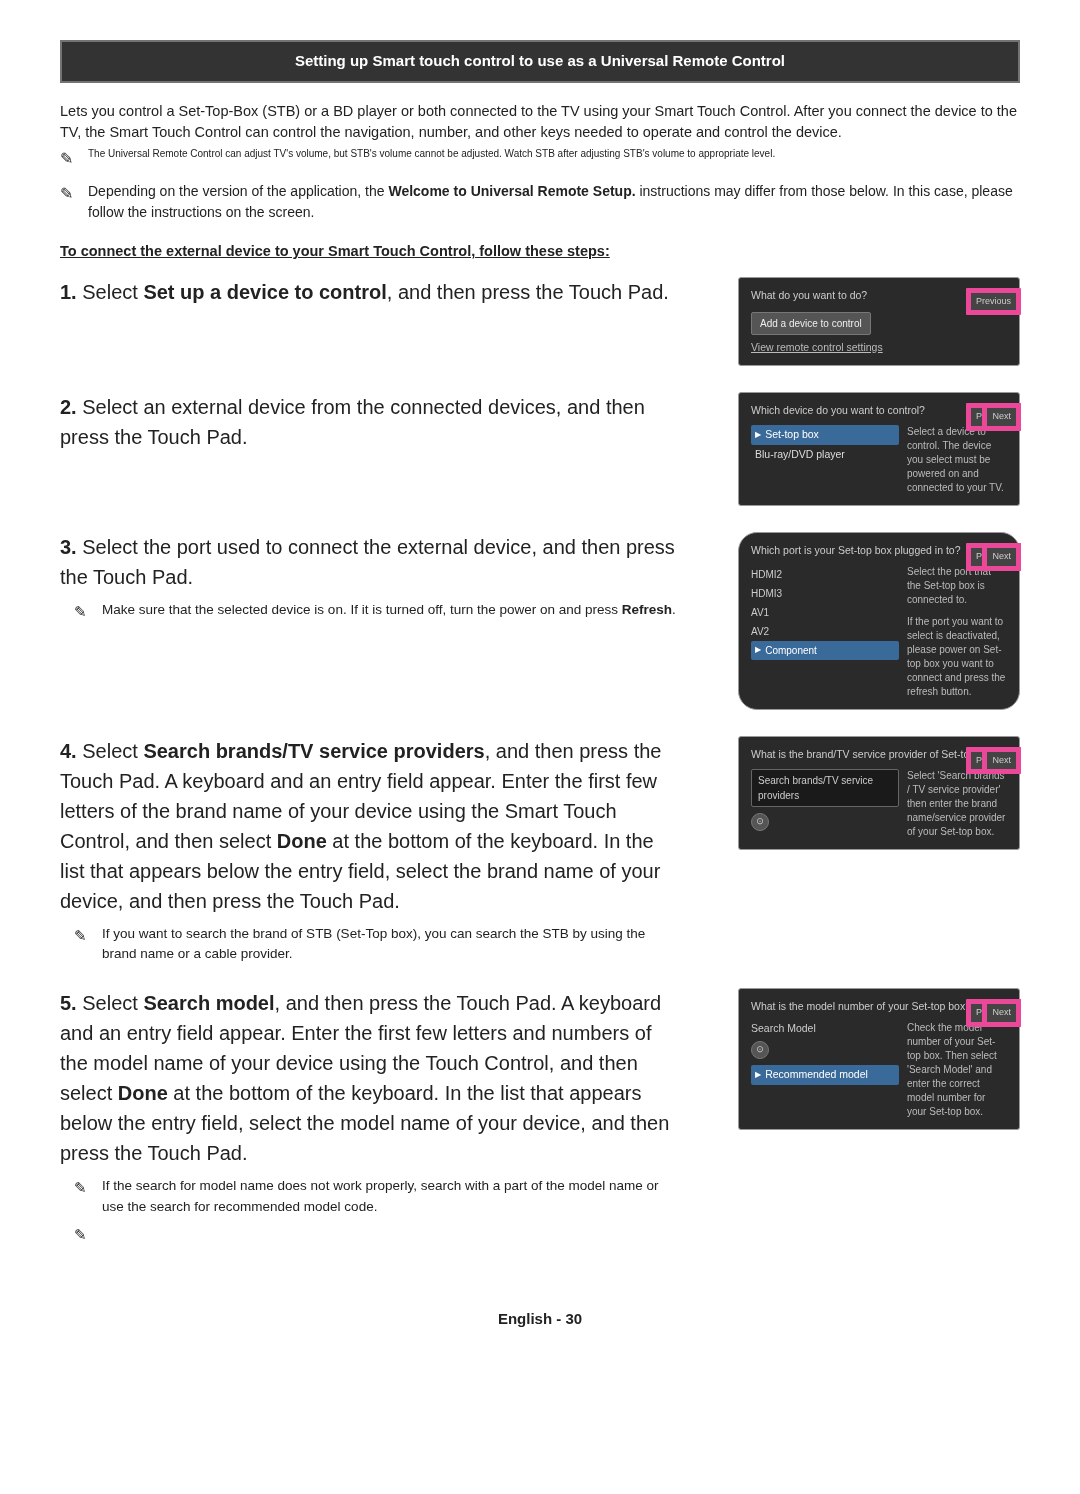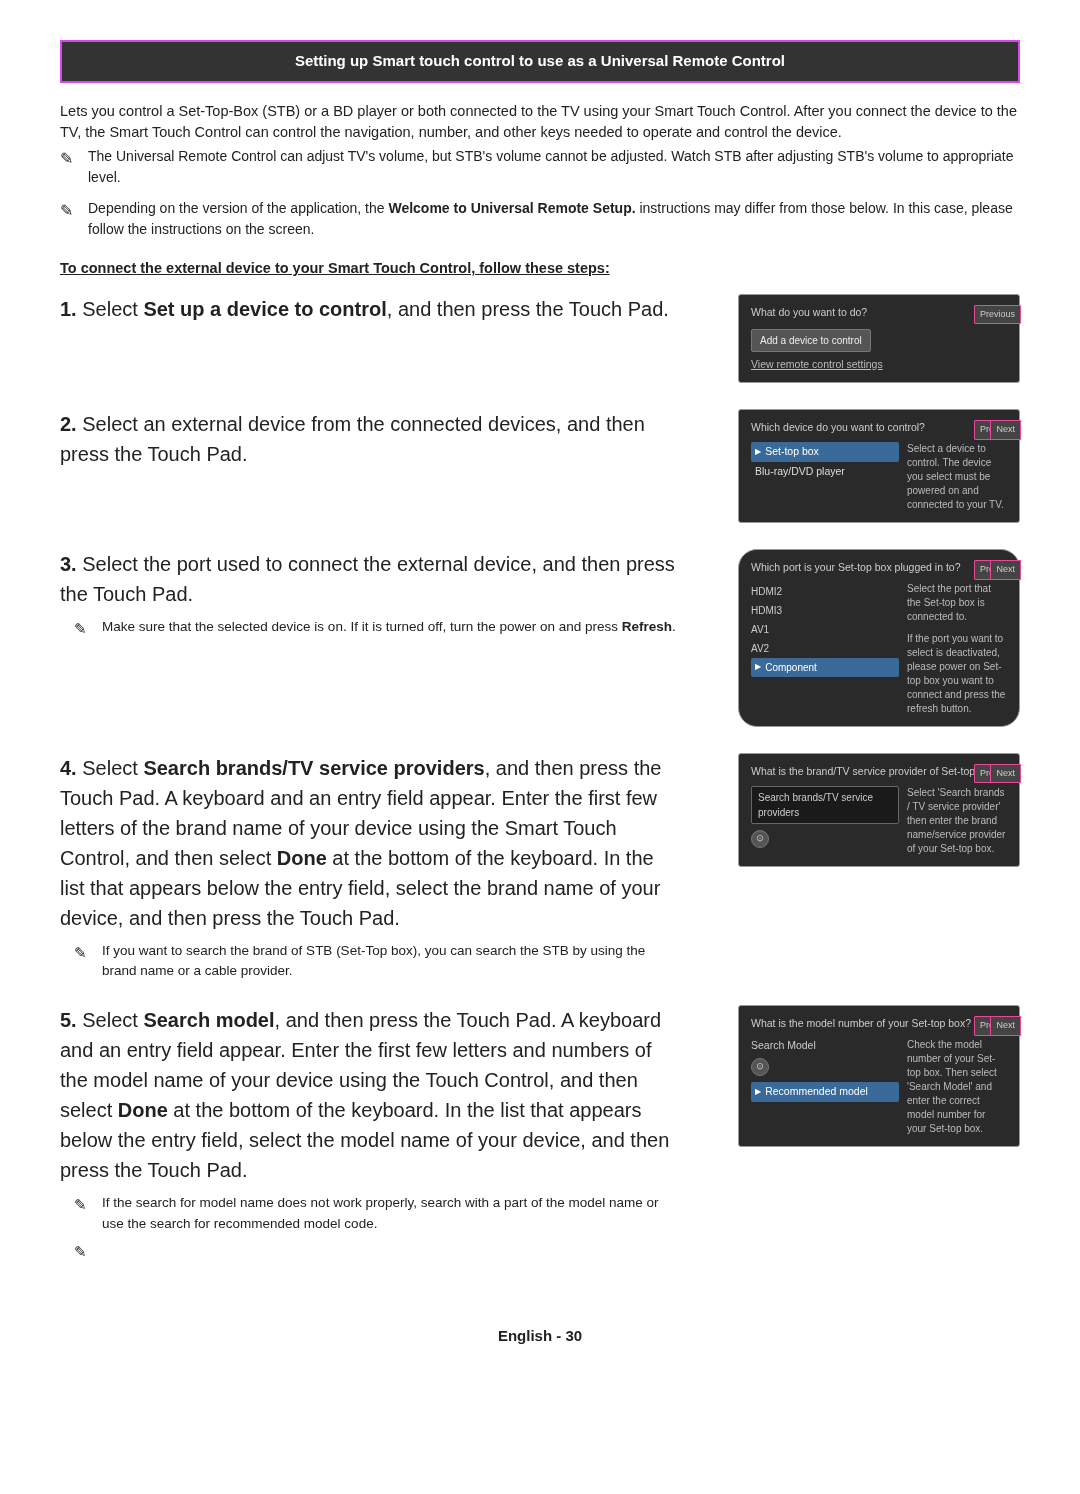--- a/index.html
+++ b/index.html
@@ -14,21 +14,21 @@
       line-height: 1.5;
     }
     .page-title-box {
       background: #333;
       color: #fff;
       text-align: center;
       padding: 8px 16px;
       font-size: 15px;
       font-weight: bold;
       margin-bottom: 18px;
-      border: 2px solid #d946ef;
+      border: 2px solid #737373;
     }
     .intro-text {
       margin-bottom: 2px;
       font-size: 14.5px;
     }
     .note {
       display: flex;
       align-items: flex-start;
       margin-bottom: 10px;
       font-size: 14px;
@@ -110,21 +110,21 @@
       color: #bbb;
       font-size: 10.5px;
       text-decoration: underline;
       display: block;
       margin-top: 3px;
     }
     .tv-side-btn {
       position: absolute;
       right: -1px;
       background: #444;
-      border: 1px solid #ec4899;
+      border: 5px solid #ec4899;
       color: #ccc;
       font-size: 9px;
       padding: 2px 5px;
       border-radius: 1px;
       writing-mode: horizontal-tb;
     }
     .tv-panel-inner {
       display: flex;
       gap: 8px;
       align-items: flex-start;
@@ -200,21 +200,21 @@
 
 <div class="page-title-box">
   <span>Setting up Smart touch control to use as a Universal Remote Control</span>
 </div>
 
 <p class="intro-text">Lets you control a Set-Top-Box (STB) or a BD player or both connected to the TV using your Smart Touch Control. After you connect the device to the TV, the Smart Touch Control can control the navigation, number, and other keys needed to operate and control the device.</p>
 
 <div>
   <div class="note">
     <span class="note-icon">✎</span>
-    <span style="font-size:14px;">The Universal Remote Control can adjust TV's volume, but STB's volume cannot be adjusted. Watch STB after adjusting STB's volume to appropriate level.</span>
+    <span style="font-size:10px;">The Universal Remote Control can adjust TV's volume, but STB's volume cannot be adjusted. Watch STB after adjusting STB's volume to appropriate level.</span>
   </div>
   <div class="note">
     <span class="note-icon">✎</span>
     <span style="font-size:14px;">Depending on the version of the application, the <strong>Welcome to Universal Remote Setup.</strong> instructions may differ from those below. In this case, please follow the instructions on the screen.</span>
   </div>
 </div>
 
 <div class="sub-heading">
   <span>To connect the external device to your Smart Touch Control, follow these steps:</span>
 </div>

